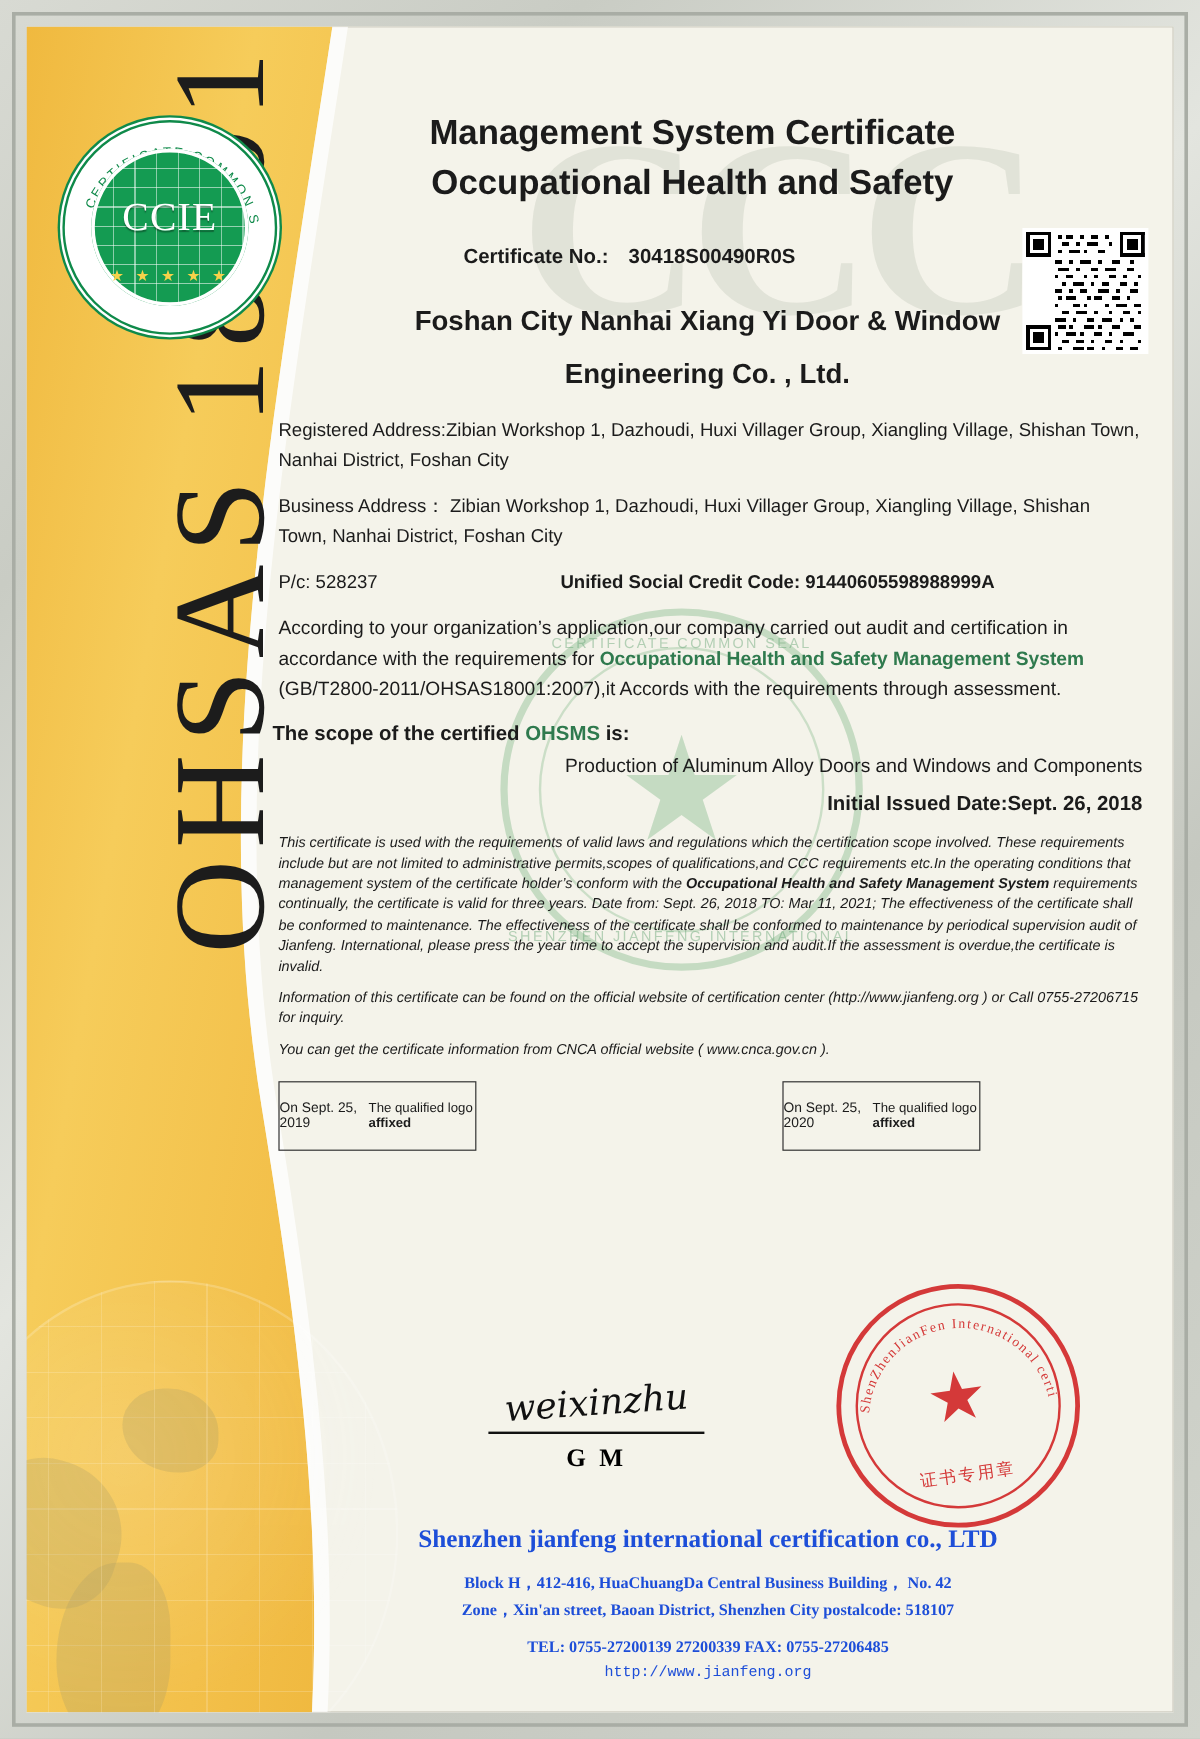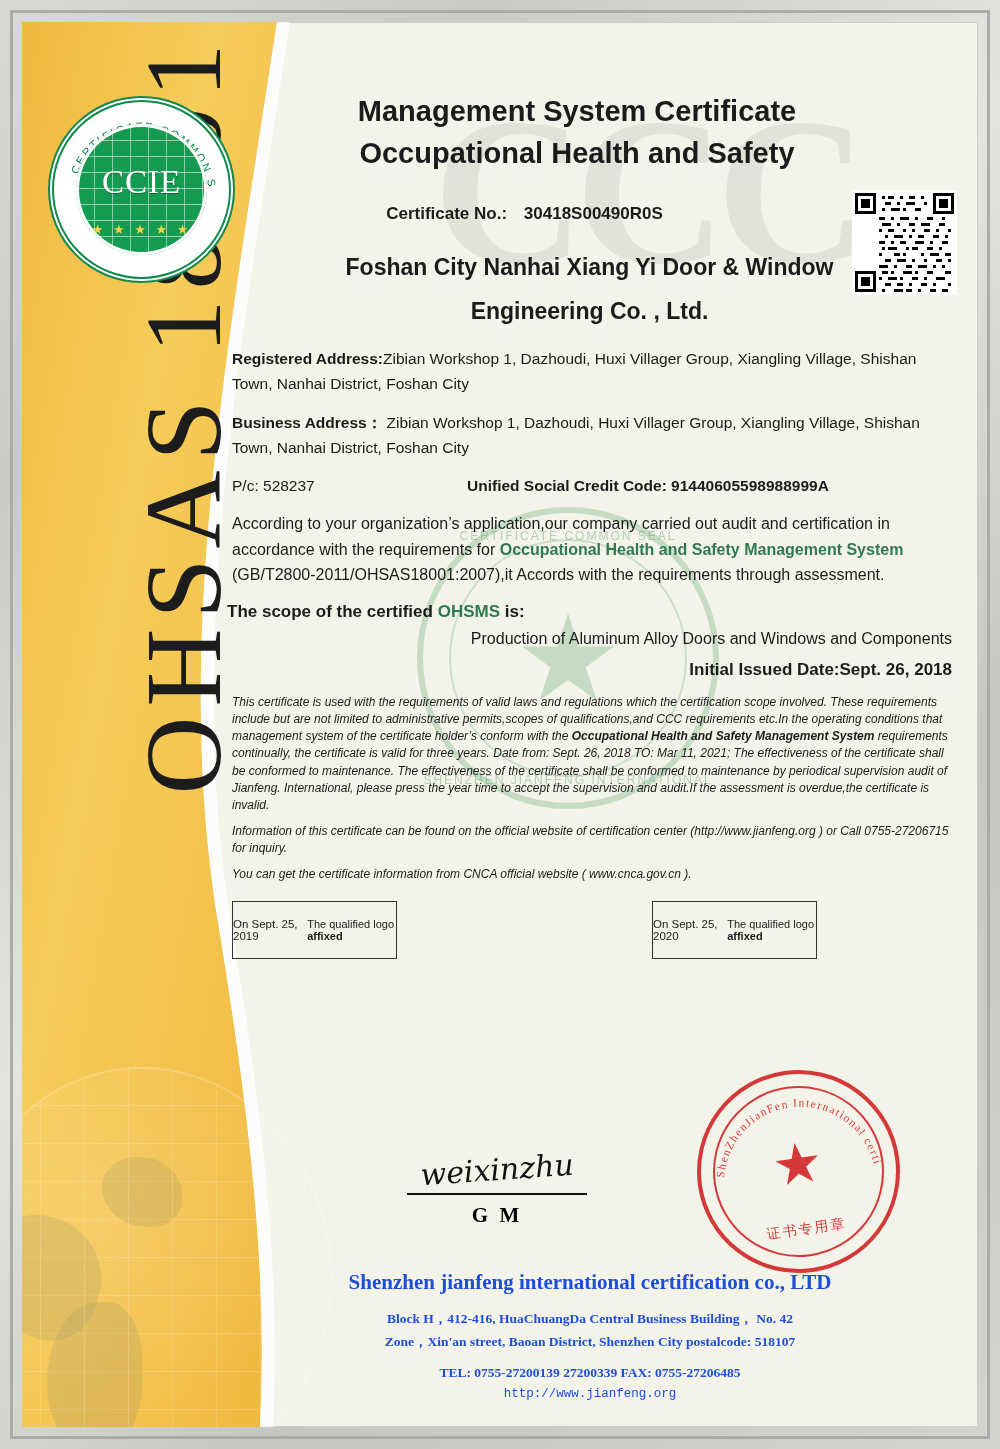--- a/index.html
+++ b/index.html
@@ -159,21 +159,21 @@
   }
   .certno .lbl{font-weight:bold;}
   .certno .val{font-weight:bold;margin-left:12px;}
   .company{
     margin:22px 0 0 0;text-align:center;font-size:23px;font-weight:bold;line-height:1.9;
     padding:0 20px;
   }
   .addr{
     margin:14px 0 0 5px;font-size:15.5px;line-height:1.6;
   }
-  .addr b{font-weight:bold;}
+  .addr b{font-weight:normal;}
   .pcrow{
     margin:16px 0 0 5px;font-size:15.5px;display:flex;
   }
   .pcrow .pc{width:235px;}
   .pcrow .usc{font-weight:bold;}
   .para{
     margin:16px 0 0 5px;font-size:16px;line-height:1.62;
   }
   .para .grn{color:#2f7a4e;font-weight:bold;}
   .scope-title{

